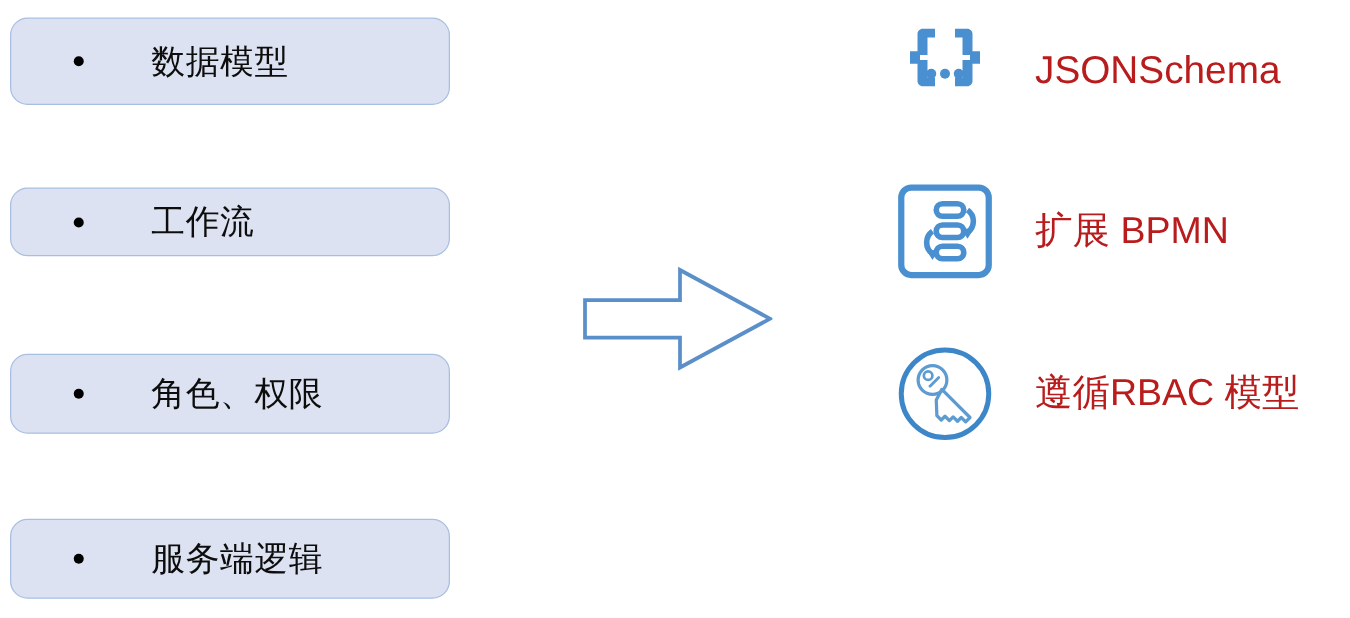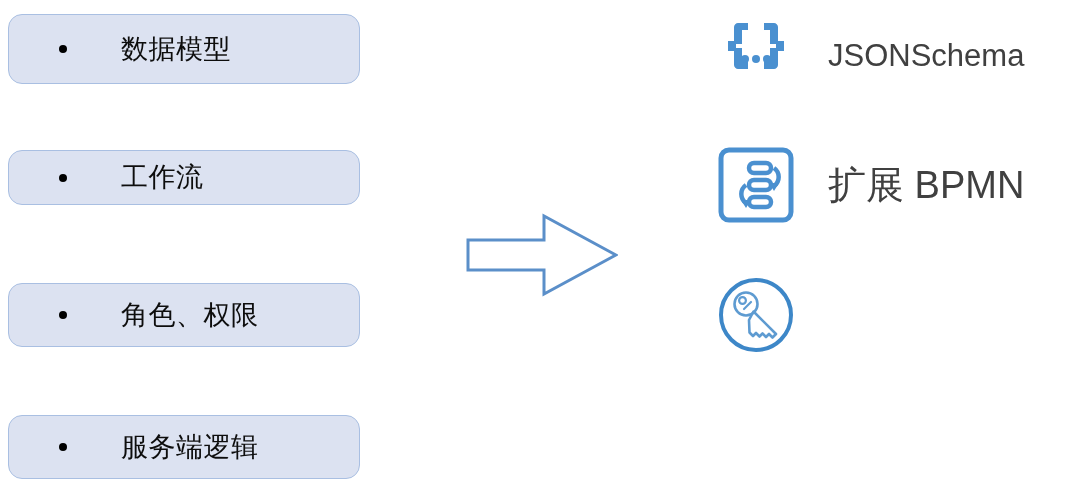--- a/index.html
+++ b/index.html
@@ -84,25 +84,25 @@
     height: 84px;
     flex: 0 0 84px;
     display: flex;
     align-items: center;
     justify-content: center;
   }
   .tech-label {
     margin-left: 30px;
     font-size: 30px;
     line-height: 1;
-    color: #404040;
+    color: #b91c1c;
     white-space: nowrap;
   }
   #tech-0 .tech-label { font-size: 31px; letter-spacing: 0px; }
-  #tech-1 .tech-label { font-size: 38px; }
+  #tech-1 .tech-label { font-size: 30px; }
   #tech-2 .tech-label { font-size: 30px; }
   #tech-3 .tech-label { font-size: 30px; }
 </style>
 </head>
 <body>
 
 <div id="stage">
 
   <div class="cap-box" id="cap-0">
     <span class="bullet"></span>
@@ -172,16 +172,17 @@
       <svg width="80" height="80" viewBox="0 0 80 80" aria-hidden="true">
         <circle cx="40" cy="40" r="35" fill="none" stroke="#3D87C8" stroke-width="4"></circle>
 
         <circle cx="30" cy="29" r="11.5" fill="none" stroke="#5E9BD1" stroke-width="2.6"></circle>
         <circle cx="26.5" cy="25.5" r="3.4" fill="none" stroke="#5E9BD1" stroke-width="2.2"></circle>
         <line x1="28" y1="34" x2="35" y2="27" stroke="#5E9BD1" stroke-width="2.2" stroke-linecap="round"></line>
 
         <path d="M37.5 36.5 L60 59 L56.5 62.5 L53 59 L50 62 L46.5 58.5 L43.5 61.5 L40 58 L37 61 L33.5 57.5 L33 45 Z" fill="none" stroke="#5E9BD1" stroke-width="2.6" stroke-linejoin="round"></path>
       </svg>
     </span>
+    <span class="tech-label">遵循RBAC 模型</span>
   </div>
 
 
 </div>
 
 </body></html>

